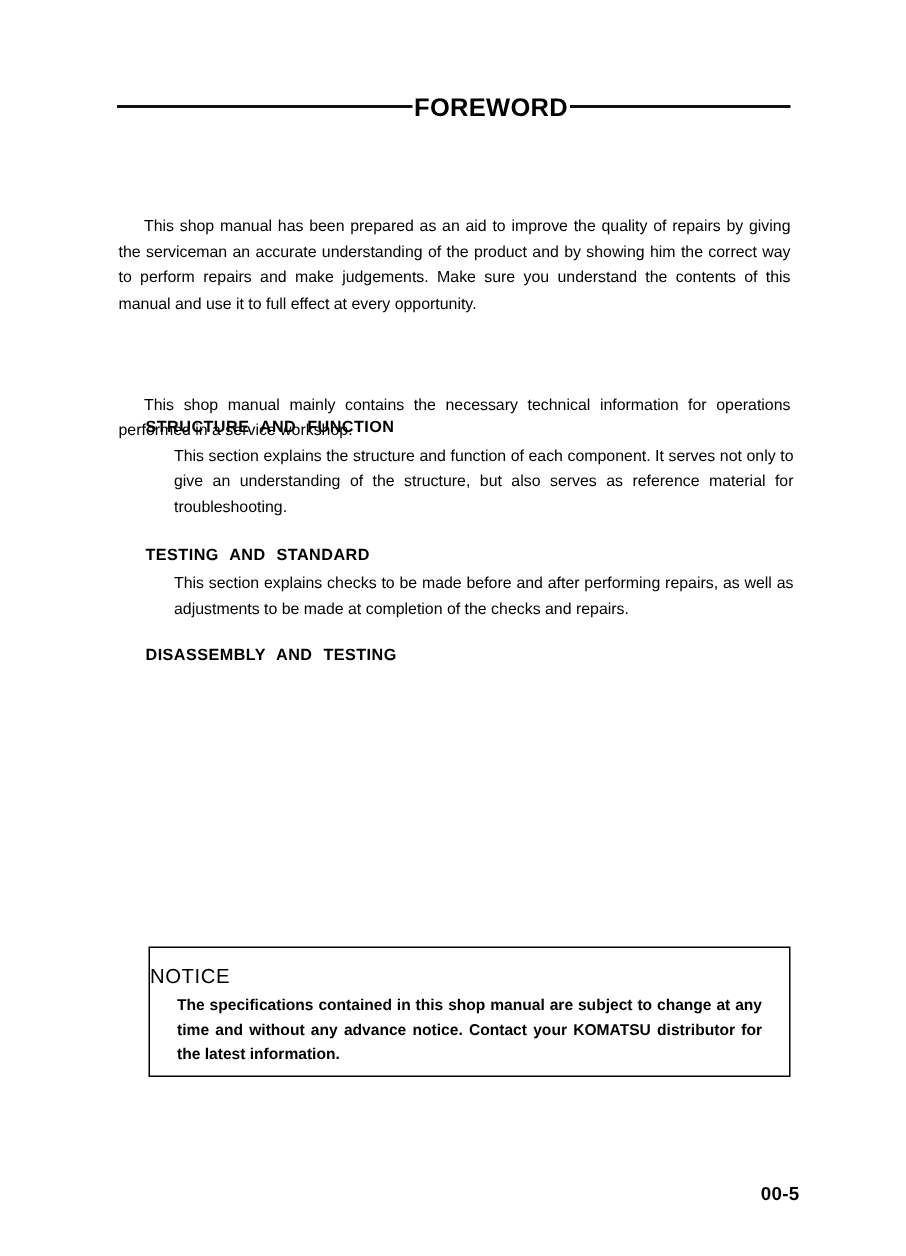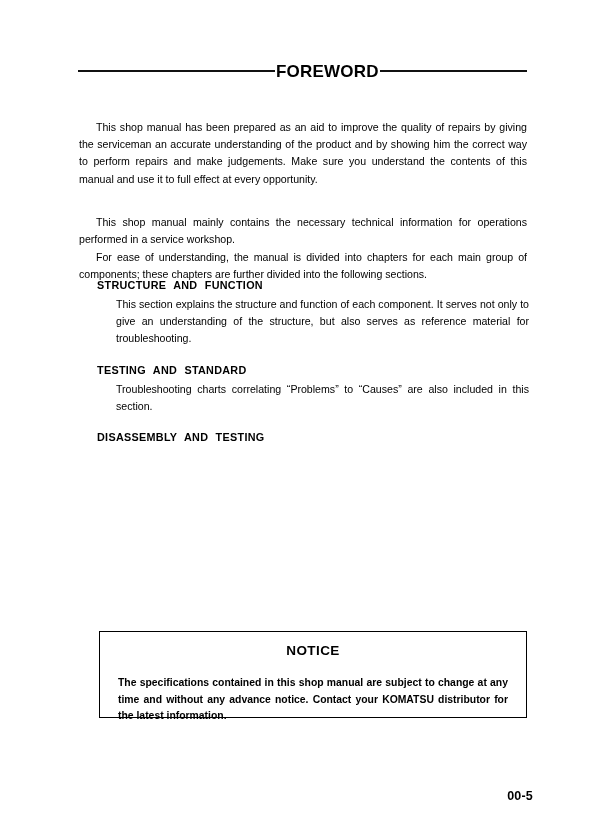--- a/index.html
+++ b/index.html
@@ -62,20 +62,21 @@
 
   p.para {
     margin: 0;
     font-size: 10.6px;
     line-height: 17.2px;
     text-align: justify;
     text-justify: inter-word;
   }
   p.para.indent {
     text-indent: 17px;
+    margin-top: 24px;
   }
   
 
   .gap-lg { height: 26px; }
   .gap-sm { height: 1px; }
 
   
   .sections {
     position: absolute;
     left: 97px;
@@ -106,29 +107,28 @@
   .notice-box {
     position: absolute;
     left: 99px;
     top: 631px;
     width: 428px;
     height: 87px;
     border: 1.6px solid #000;
     box-sizing: border-box;
   }
   .notice-title {
-    text-align: center;
     font-size: 13.5px;
-    font-weight: bold;
+    font-weight: normal;
     letter-spacing: 0.4px;
     margin: 11px 0 0 0;
     line-height: 16px;
   }
   .notice-text {
-    margin: 16px 18px 0 18px;
+    margin: 4px 18px 0 18px;
     font-size: 10.4px;
     font-weight: bold;
     line-height: 16.5px;
     text-align: justify;
     text-justify: inter-word;
   }
 
   
   .page-number {
     position: absolute;
@@ -148,36 +148,35 @@
     <div class="rule-left"></div>
     <div class="header-title">FOREWORD</div>
     <div class="rule-right"></div>
   </div>
 
   <div class="body-area">
     <p class="para indent">This shop manual has been prepared as an aid to improve the quality of repairs by giving the serviceman an accurate understanding of the product and by showing him the correct way to perform repairs and make judgements. Make sure you understand the contents of this manual and use it to full effect at every opportunity.</p>
     <div class="gap-lg"></div>
     <p class="para indent">This shop manual mainly contains the necessary technical information for operations performed in a service workshop.</p>
     <div class="gap-sm"></div>
-    <p class="para indent">For ease of understanding, the manual is divided into chapters for each main group of components; these chapters are further divided into the following sections.</p>
   </div>
 
   <div class="sections">
 
     <div class="section">
       <p class="section-head">STRUCTURE AND FUNCTION</p>
       <div class="section-body">
         <p class="line-block">This section explains the structure and function of each component. It serves not only to give an understanding of the structure, but also serves as reference material for troubleshooting.</p>
       </div>
     </div>
 
     <div class="section">
       <p class="section-head">TESTING AND STANDARD</p>
       <div class="section-body">
-        <p class="line-block">Troubleshooting charts correlating “Problems” to “Causes” are also included in this section.</p>
+        <p class="line-block">This section explains checks to be made before and after performing repairs, as well as adjustments to be made at completion of the checks and repairs.</p>
       </div>
     </div>
 
     <div class="section">
       <p class="section-head">DISASSEMBLY AND TESTING</p>
     </div>
 
     <div class="section">
     </div>
 

